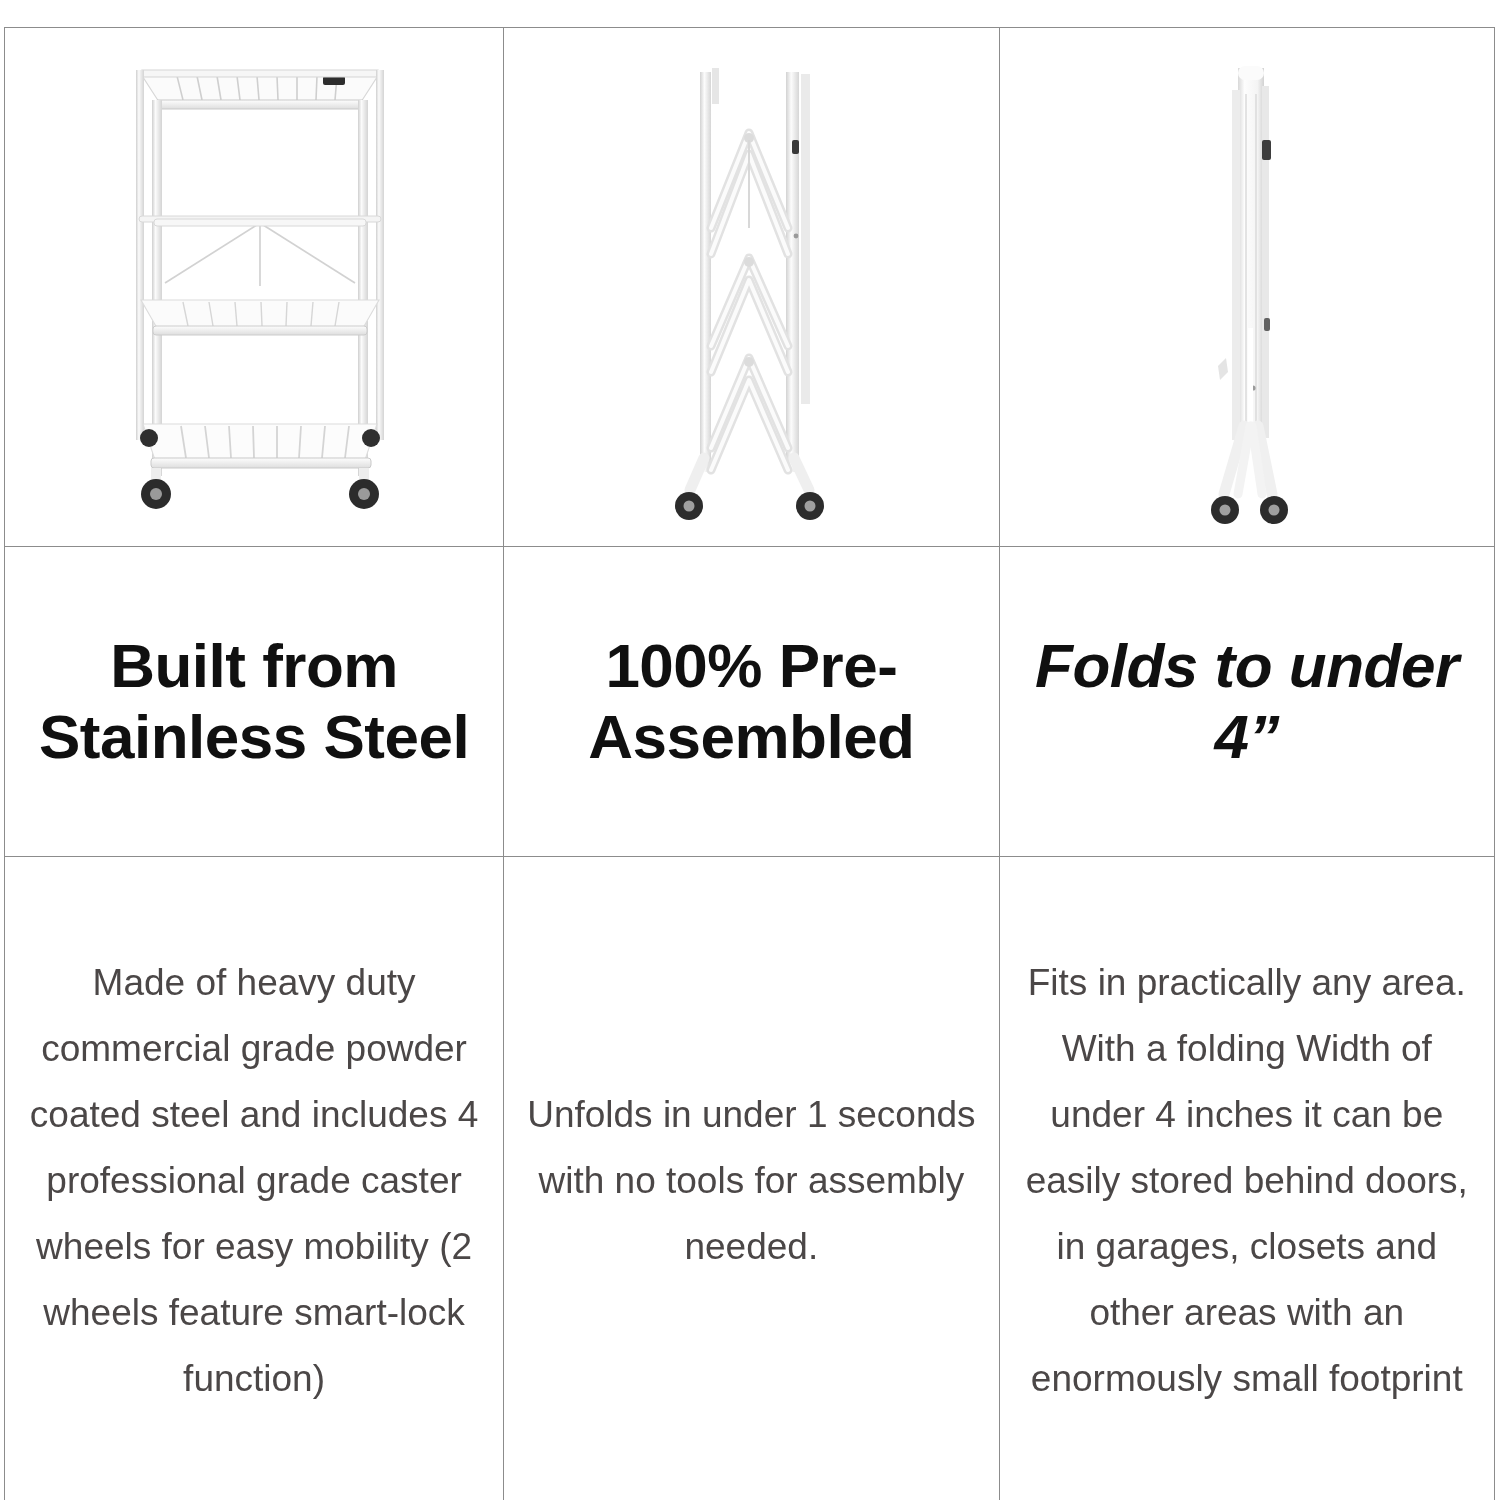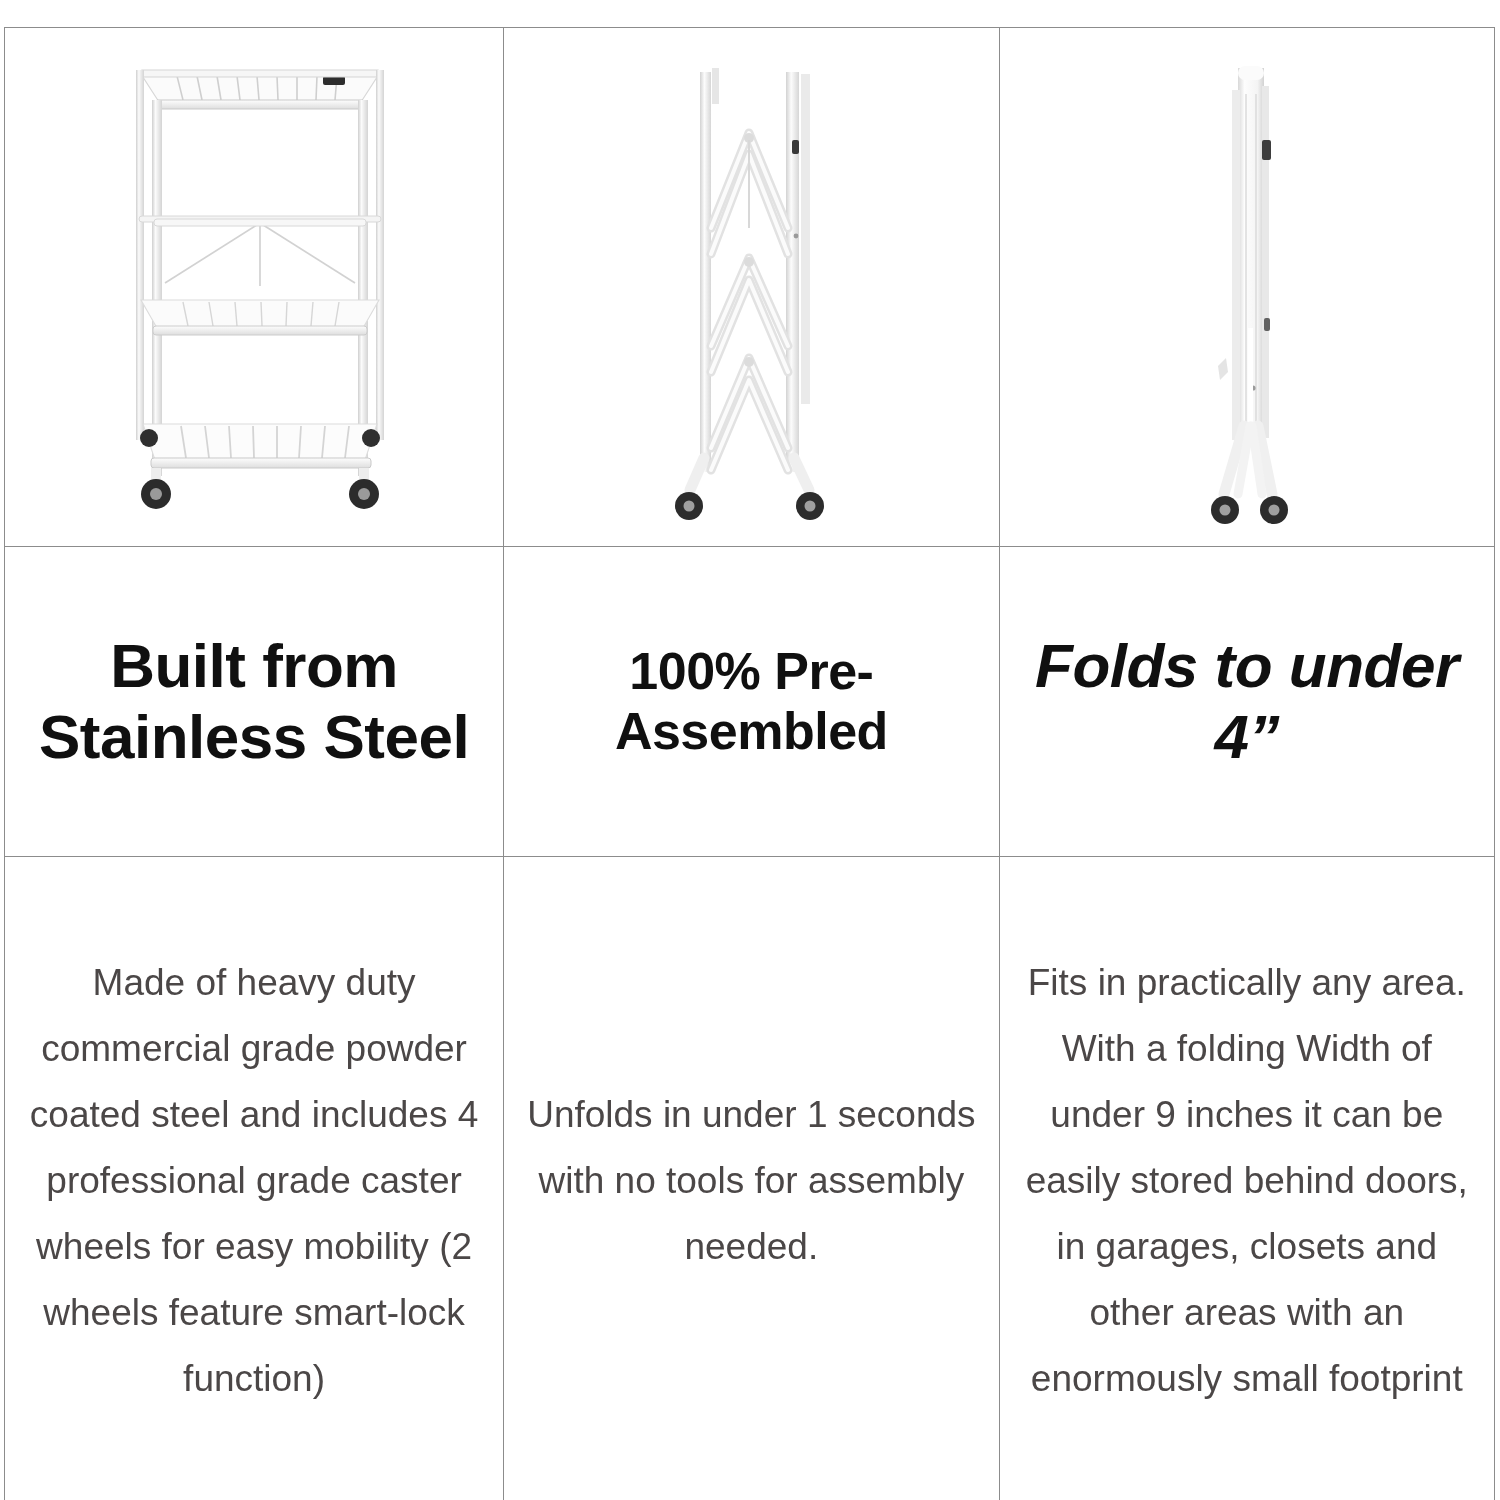--- a/index.html
+++ b/index.html
@@ -65,21 +65,21 @@
   .headline {
     font-family: "Liberation Sans", sans-serif;
     font-size: 62px;
     line-height: 1.14;
     font-weight: 600;
     letter-spacing: -0.5px;
     color: #101010;
     margin: 0;
   }
   .headline-1 { font-size: 62px; }
-  .headline-2 { font-size: 52px; }
+  .headline-2 { font-size: 62px; }
   .headline-3 { font-size: 62px; font-style: italic; }
 
   
   .row-body td {
     height: 628px;
     padding: 10px 18px;
   }
   .body-copy {
     font-family: "Liberation Sans", sans-serif;
     font-size: 37px;
@@ -311,19 +311,19 @@
     </tr>
 
     <tr class="row-body">
       <td class="col-1">
         <p class="body-copy">Made of heavy duty commercial grade powder coated steel and includes 4 professional grade caster wheels for easy mobility (2 wheels feature smart-lock function)</p>
       </td>
       <td class="col-2">
         <p class="body-copy">Unfolds in under 1 seconds with no tools for assembly needed.</p>
       </td>
       <td class="col-3">
-        <p class="body-copy">Fits in practically any area. With a folding Width of under 9 inches it can be easily stored behind doors, in garages, closets and other areas with an enormously small footprint</p>
+        <p class="body-copy">Fits in practically any area. With a folding Width of under 4 inches it can be easily stored behind doors, in garages, closets and other areas with an enormously small footprint</p>
       </td>
     </tr>
 
   </tbody>
     </table>
 </div>
 
 </body></html>

